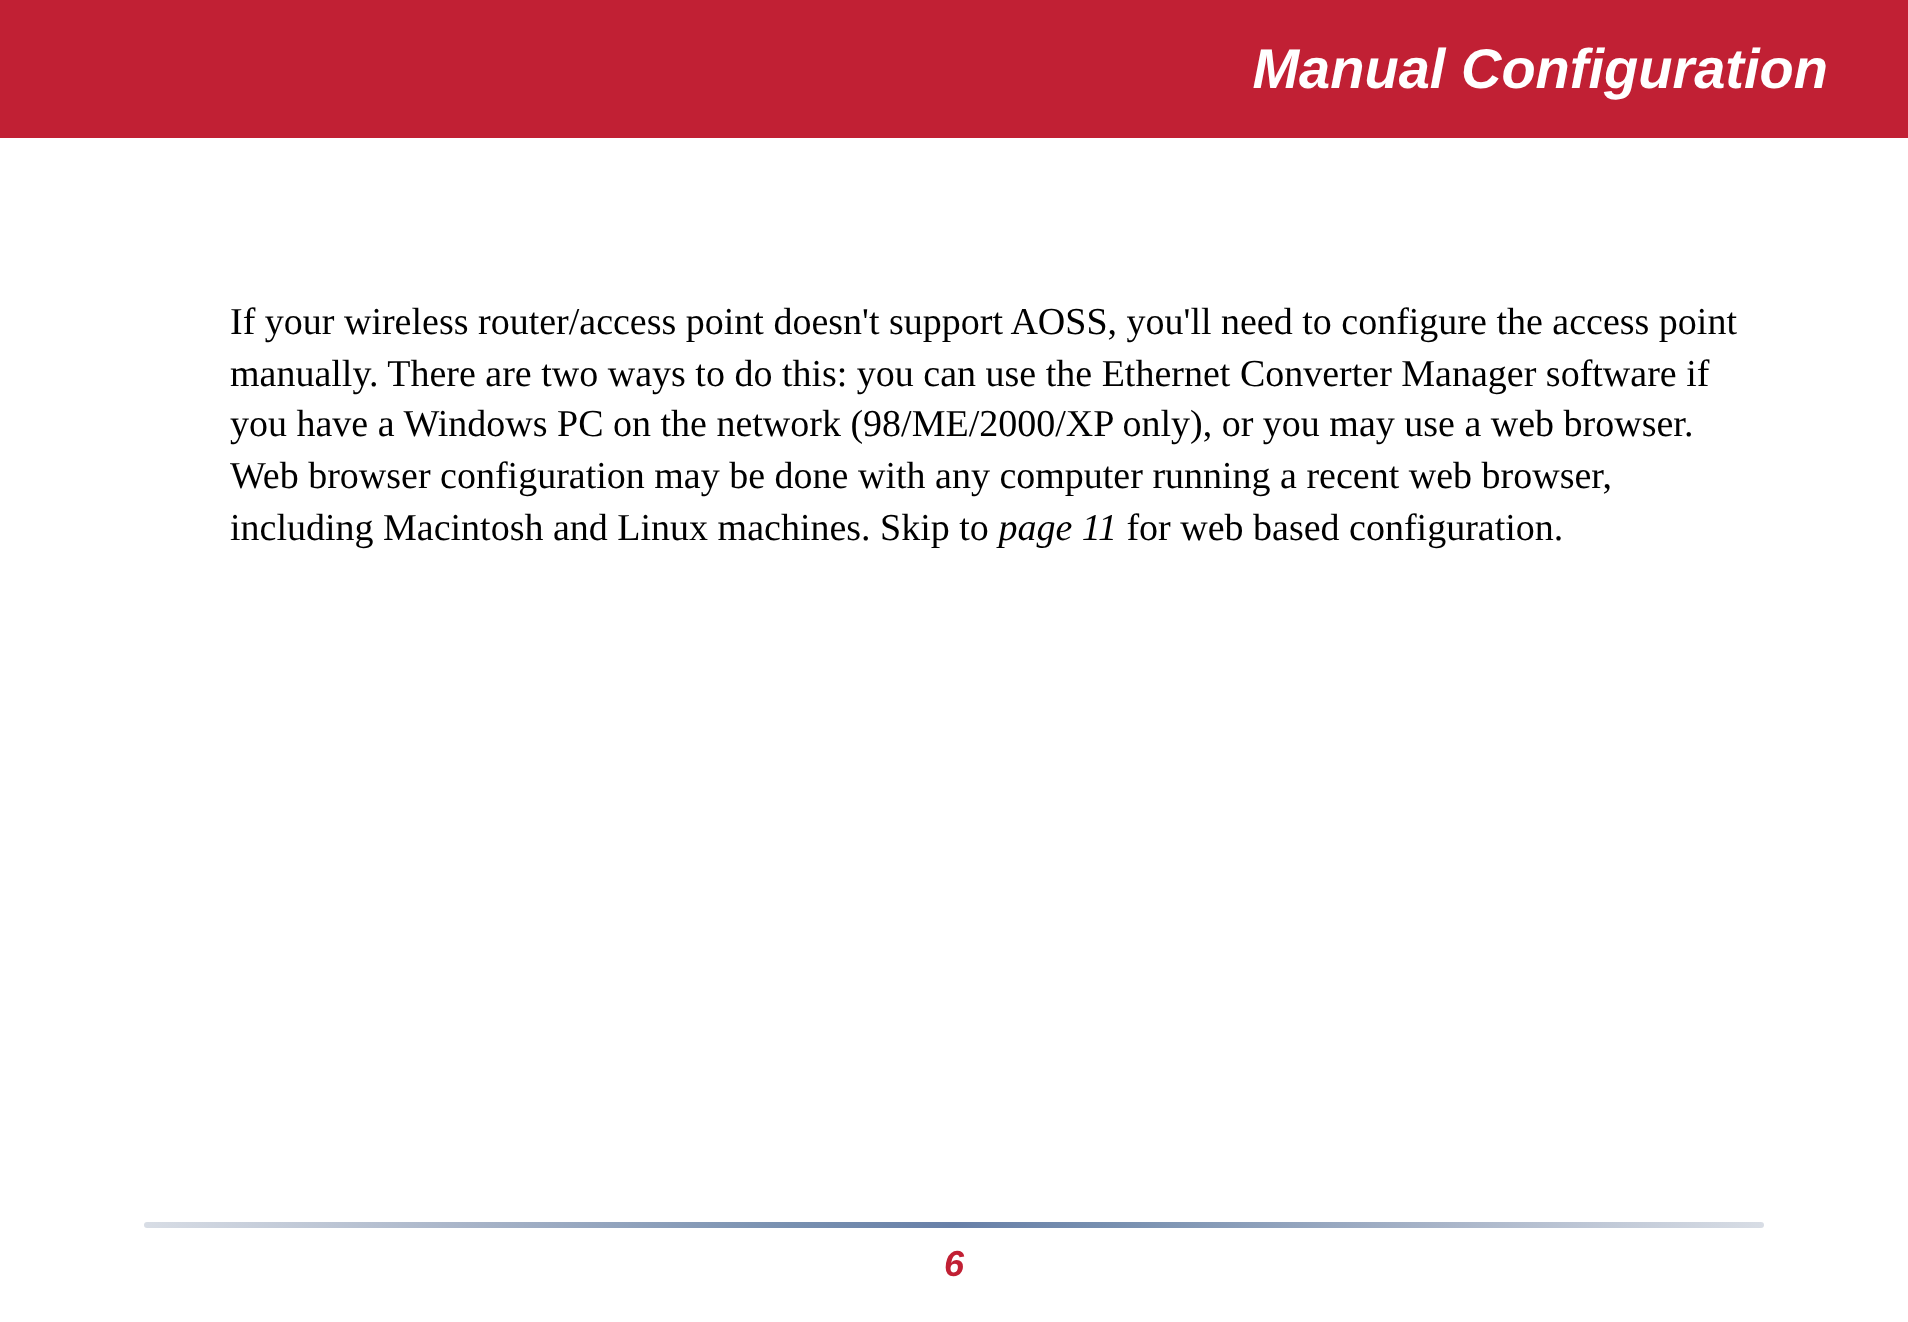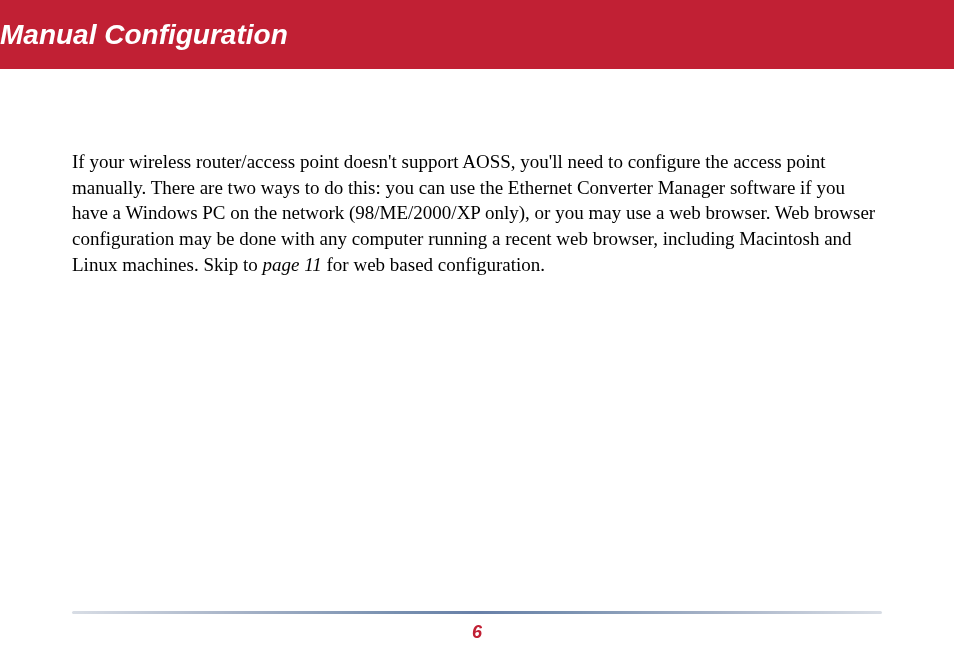--- a/index.html
+++ b/index.html
@@ -16,40 +16,42 @@
       position: relative;
       overflow: hidden;
     }
     
     .header-bar {
       width: 100%;
       height: 69px;
       background: #c12034;
       display: flex;
       align-items: center;
+      justify-content: flex-end;
       padding-right: 40px;
     }
     
     .header-title {
       color: #ffffff;
       font-family: 'Trebuchet MS', Arial, sans-serif;
       font-size: 28px;
       font-weight: bold;
       font-style: italic;
     }
     
     .content-area {
       padding: 80px 72px 0 72px;
     }
     
     .paragraph {
       font-size: 19px;
       line-height: 1.35;
       color: #000000;
       font-family: Georgia, 'Times New Roman', serif;
+      margin-left: 43px;
     }
     
     .page-ref {
       font-style: italic;
     }
     
     .footer {
       position: absolute;
       bottom: 18px;
       left: 72px;

